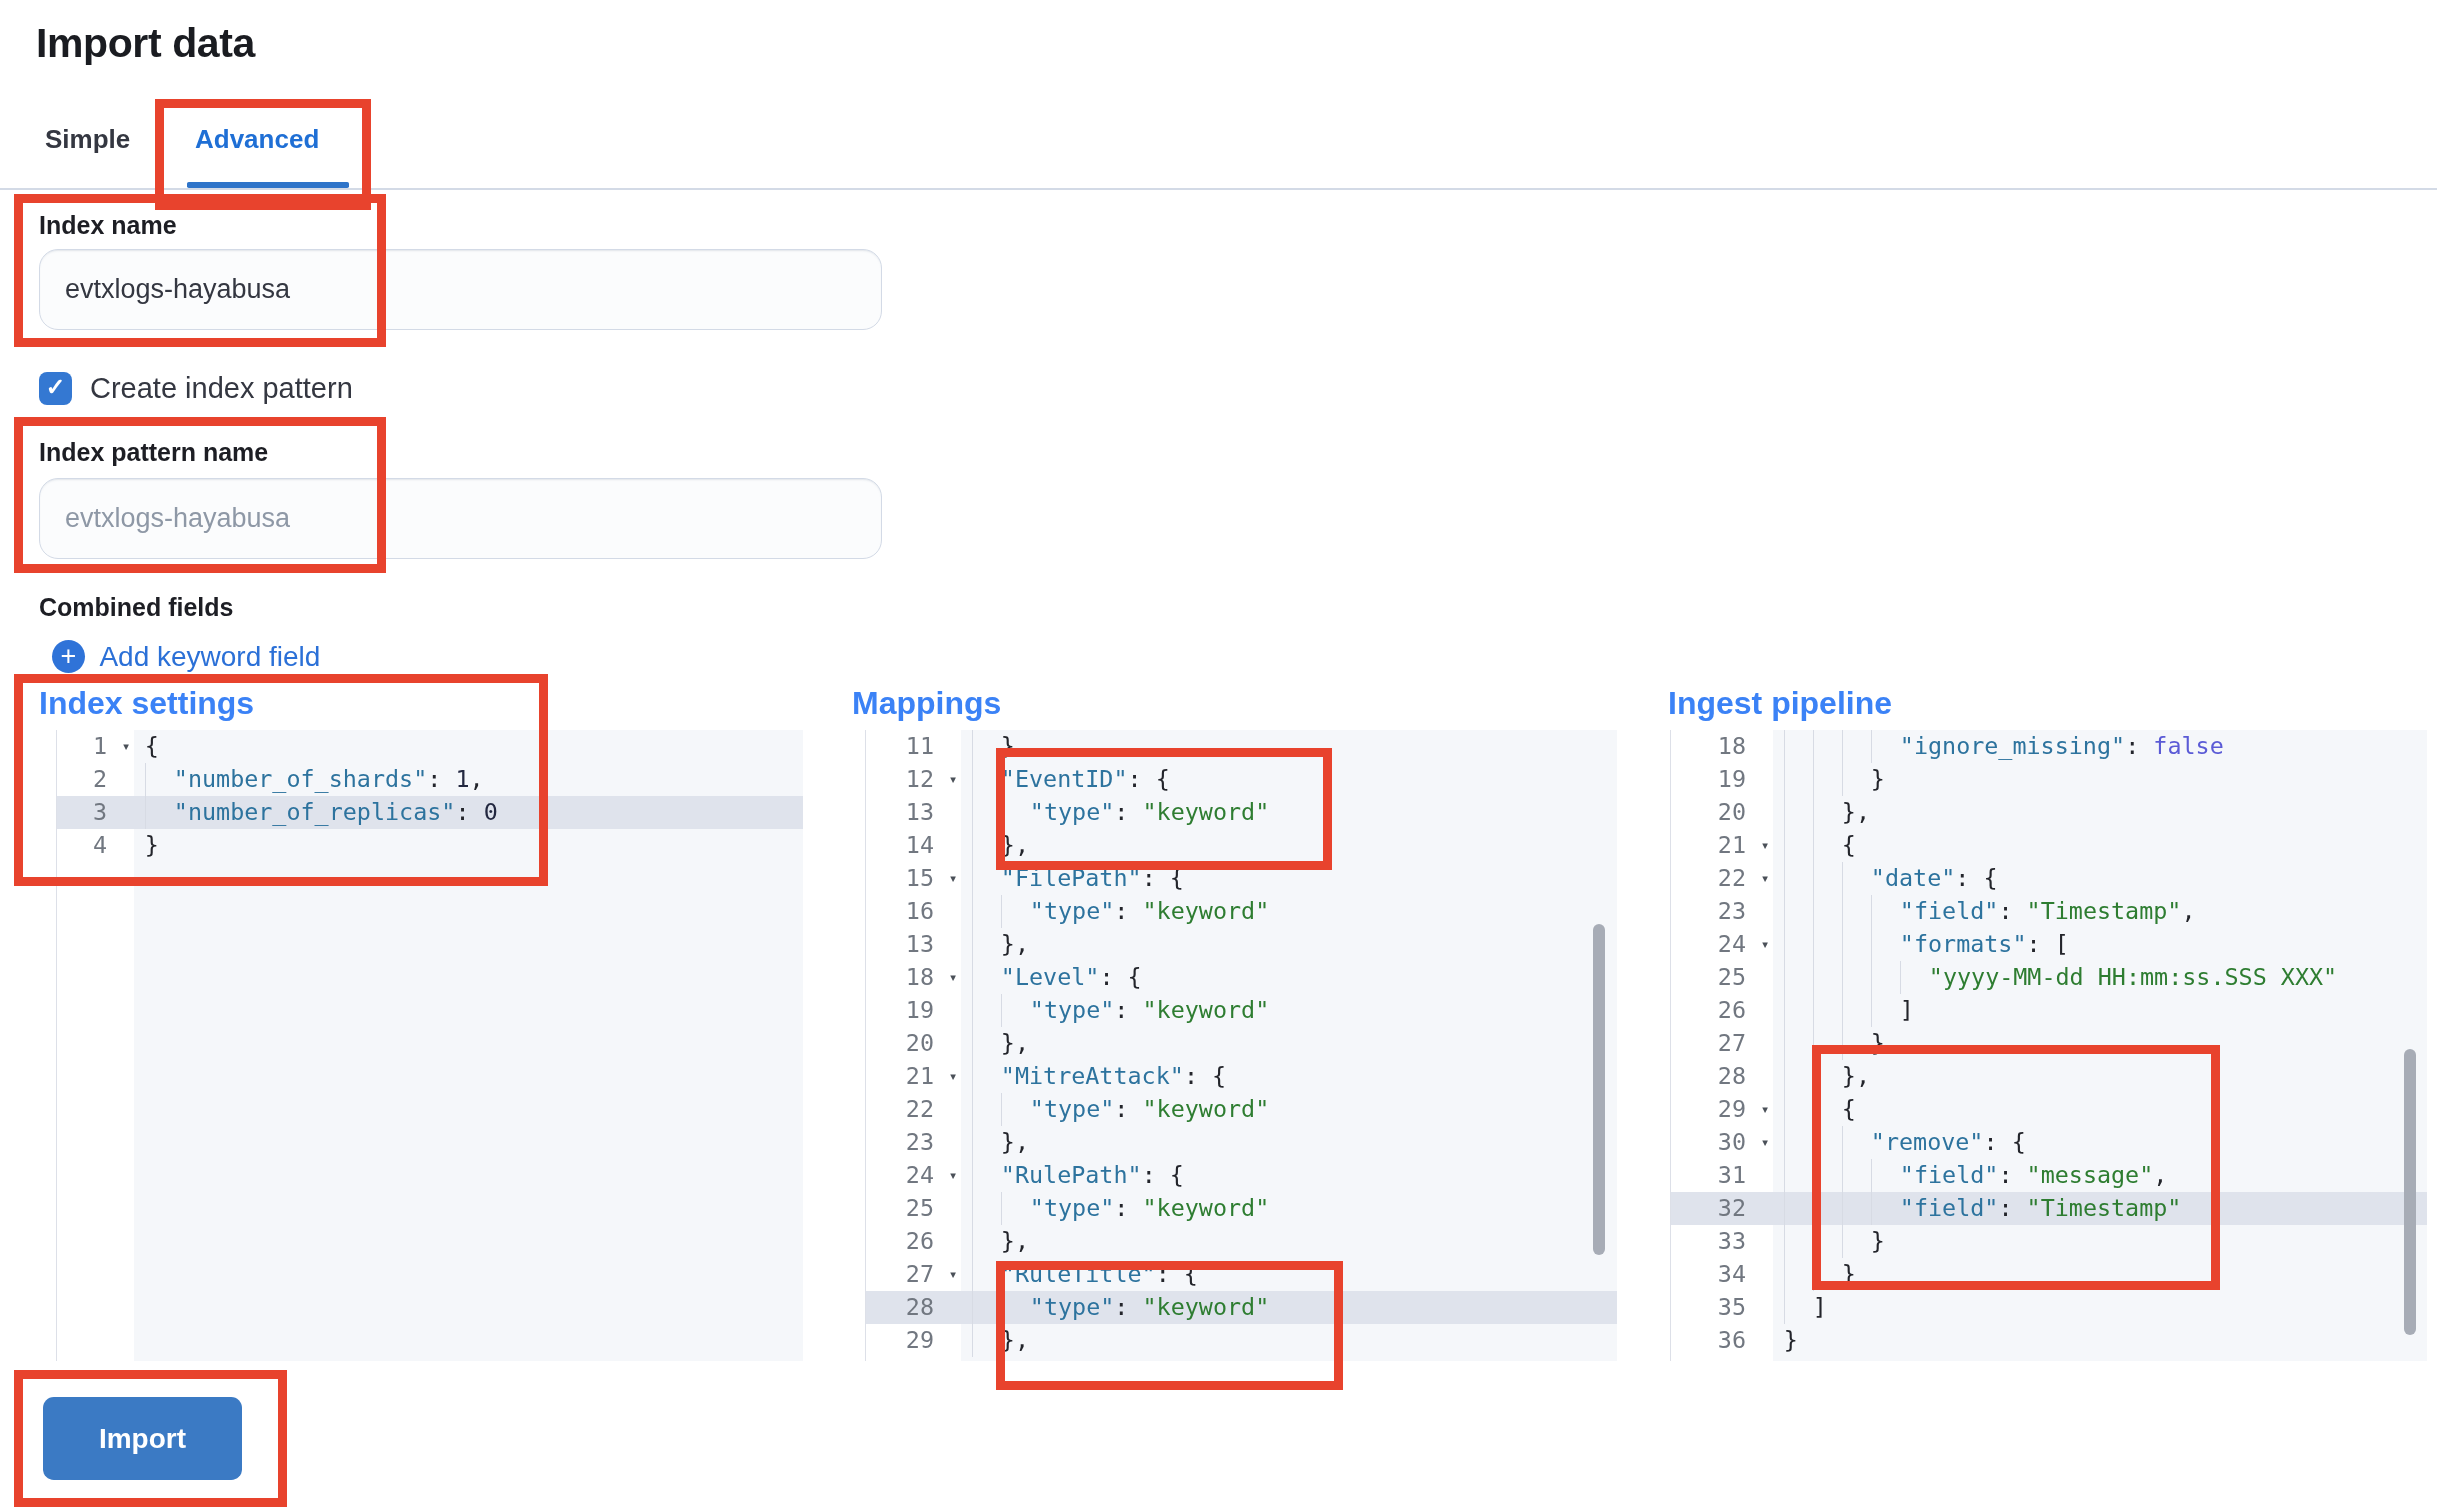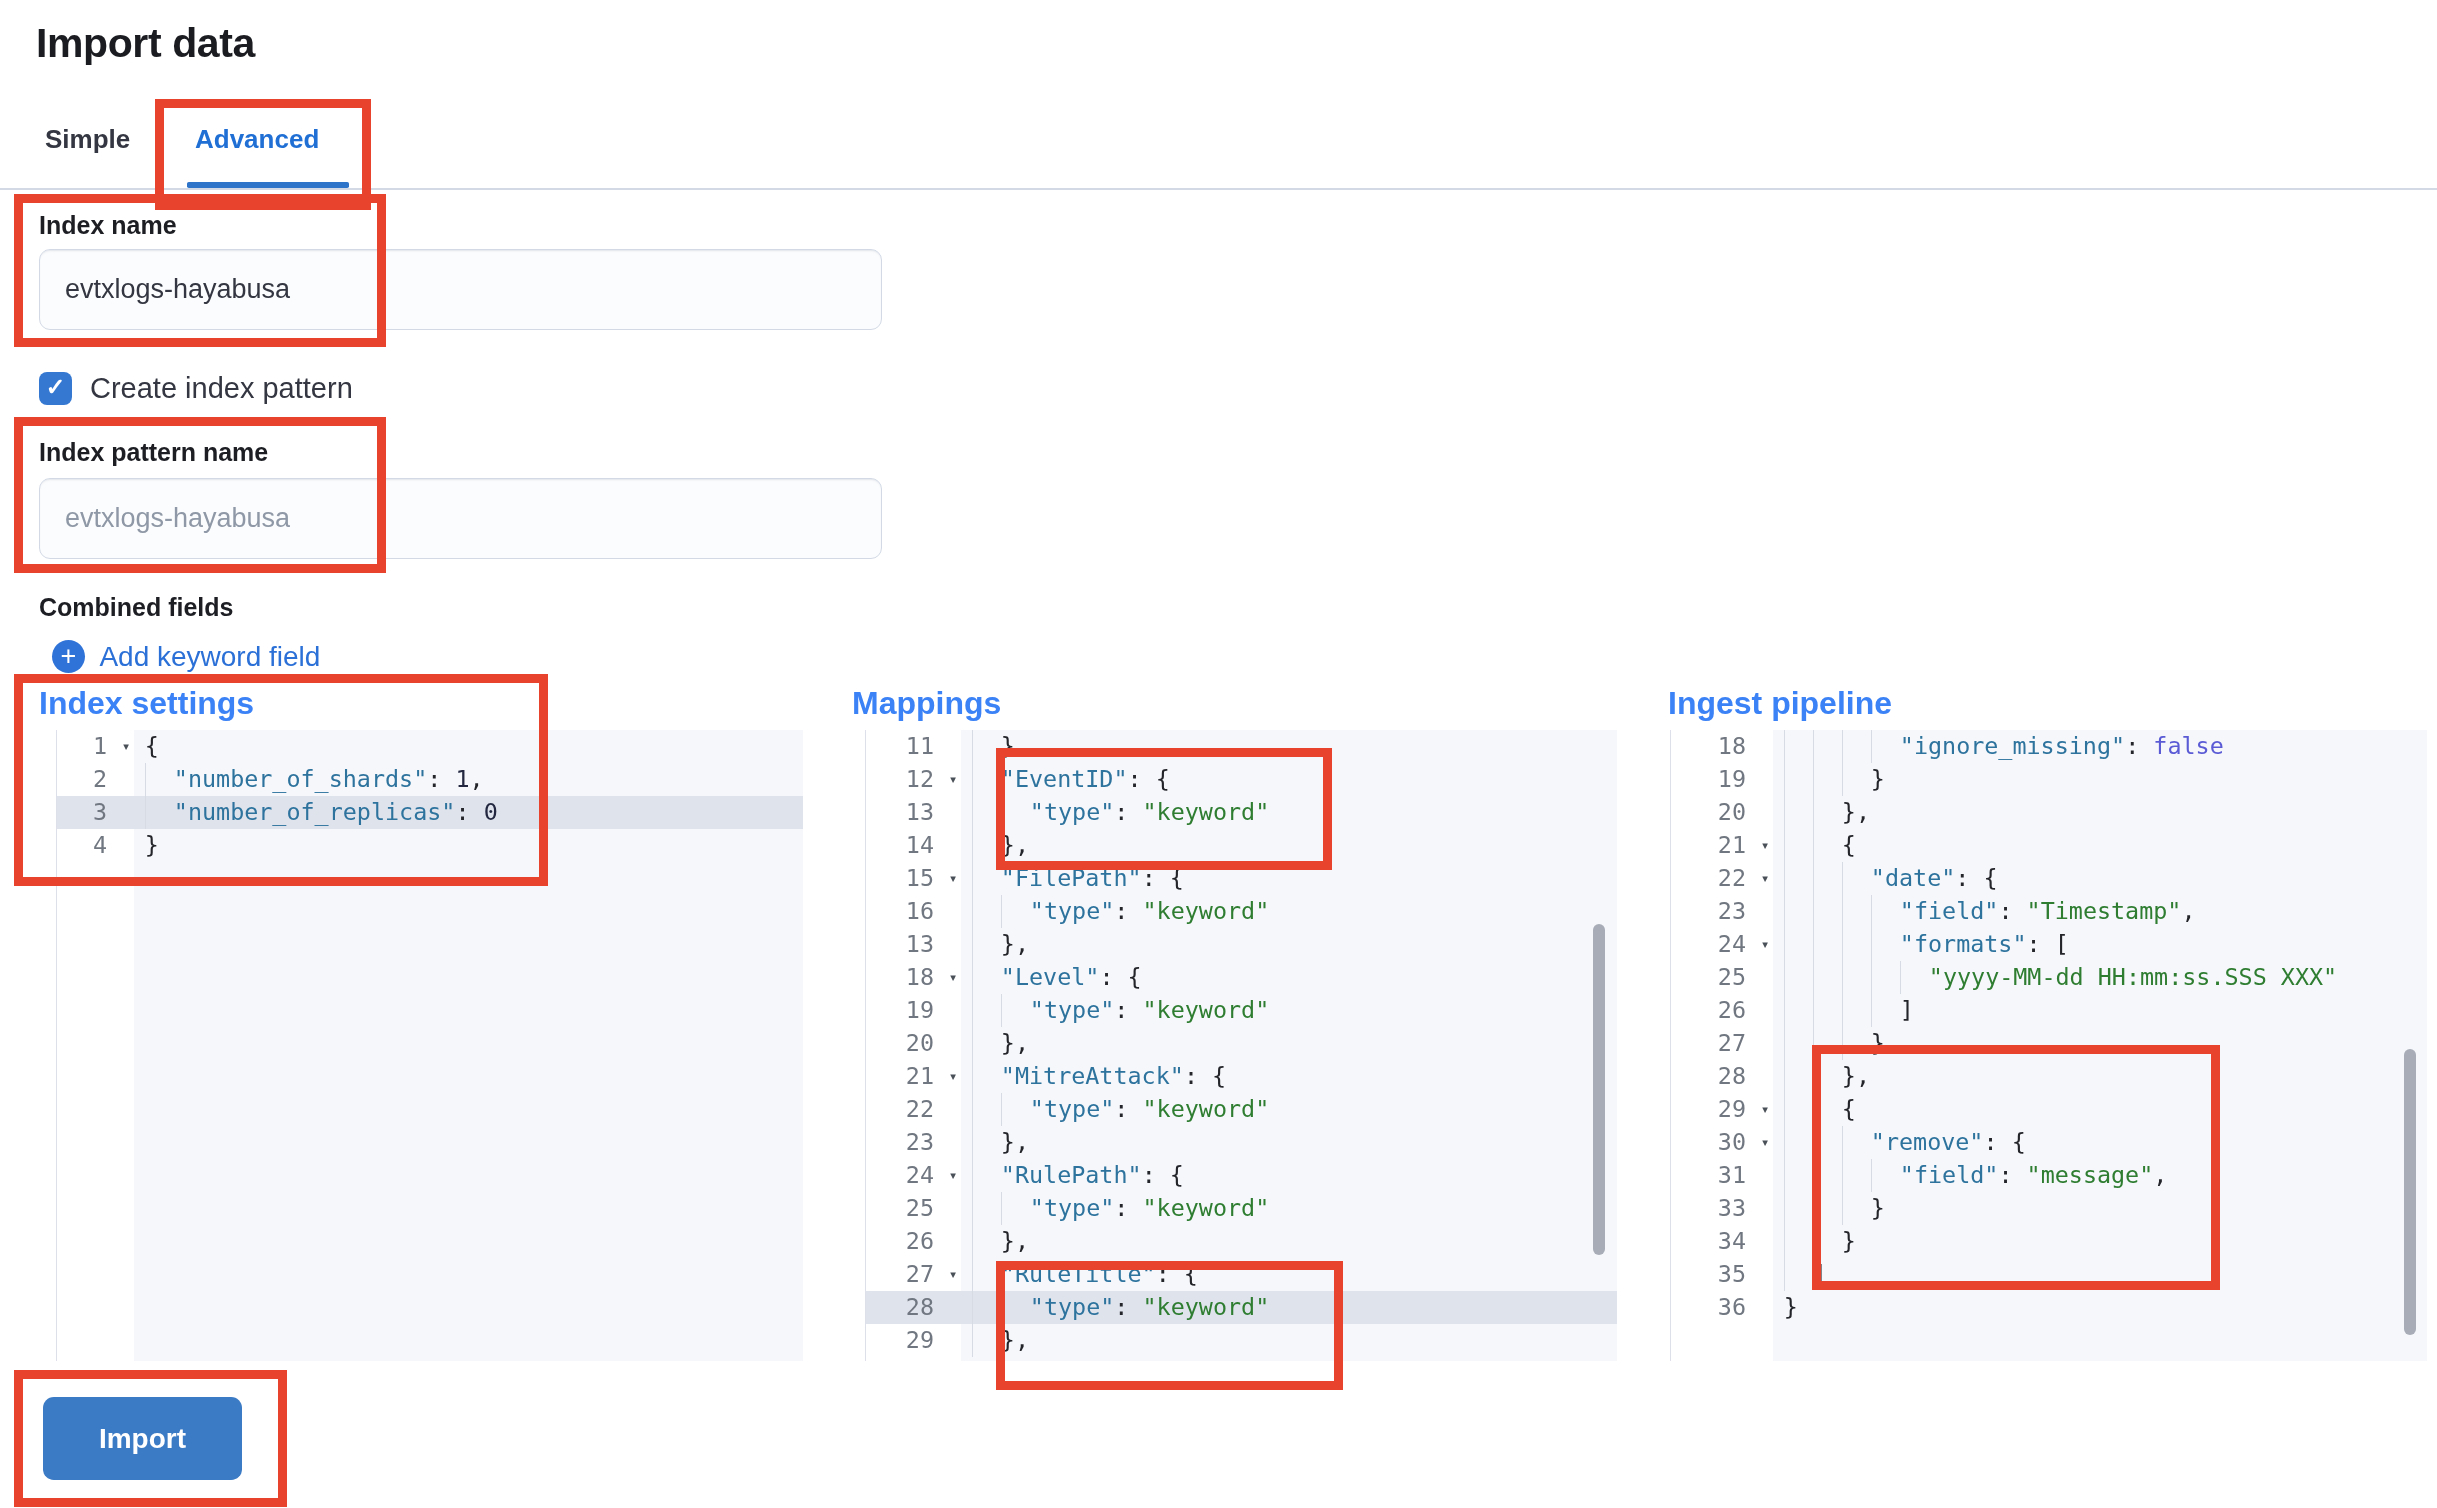--- a/index.html
+++ b/index.html
@@ -16,21 +16,21 @@
   .tabs-divider { position:absolute; left:0; top:188px; width:2438px; height:1.8px; background:#d3dae6; }
 
   
   .field-label { position:absolute; font-size:25px; font-weight:700; color:#1d1e24; }
   .lbl-index-name { left:39px; top:211px; }
   .lbl-index-pattern { left:39px; top:438px; }
   .lbl-combined { left:39px; top:593px; }
   .lbl-editor { font-size:32px; font-weight:700; color:#3b82f6; position:absolute; top:685px; }
 
   .text-input { position:absolute; left:39px; width:843px; height:81px; background:#fbfcfd;
-                border:1.8px solid #d3dae6; border-radius:11px; font-size:27px; color:#343741;
+                border:1.8px solid #d3dae6; border-radius:19px; font-size:27px; color:#343741;
                 padding:0 25px; font-family:"Liberation Sans", sans-serif; outline:none;
                 box-shadow:0 1.8px 1.8px -0.9px rgba(152,162,179,.25) inset; }
   .text-input::placeholder { color:#8e98a6; opacity:1; }
   #input-index-name { top:249px; }
   #input-index-pattern { top:478px; }
 
   .checkbox-row { position:absolute; left:39px; top:372px; display:flex; align-items:center; }
   .checkbox { width:33px; height:33px; background:#3478d2; border-radius:8px; display:flex;
               align-items:center; justify-content:center; cursor:pointer; }
   .checkbox .check { color:#fff; font-size:23.4px; font-weight:700; line-height:1; transform:translateY(-0.9px); }
@@ -264,20 +264,24 @@
         <div class="ed-content"><span class="ind"></span><span class="ind"></span><span class="tk-plain">{</span></div>
       </div>
       <div class="ed-row">
         <div class="ed-gutter"><span>30</span><span class="fold">▾</span></div>
         <div class="ed-content"><span class="ind"></span><span class="ind"></span><span class="ind"></span><span class="tk-key">"remove"</span><span class="tk-plain">: {</span></div>
       </div>
       <div class="ed-row">
         <div class="ed-gutter"><span>31</span></div>
         <div class="ed-content"><span class="ind"></span><span class="ind"></span><span class="ind"></span><span class="ind"></span><span class="tk-key">"field"</span><span class="tk-plain">: </span><span class="tk-str">"message"</span><span class="tk-plain">,</span></div>
       </div>
+      <div class="ed-row hl">
+        <div class="ed-gutter"><span>32</span></div>
+        <div class="ed-content"><span class="ind"></span><span class="ind"></span><span class="ind"></span><span class="ind"></span><span class="tk-key">"field"</span><span class="tk-plain">: </span><span class="tk-str">"Timestamp"</span></div>
+      </div>
       <div class="ed-row">
         <div class="ed-gutter"><span>33</span></div>
         <div class="ed-content"><span class="ind"></span><span class="ind"></span><span class="ind"></span><span class="tk-plain">}</span></div>
       </div>
       <div class="ed-row">
         <div class="ed-gutter"><span>34</span></div>
         <div class="ed-content"><span class="ind"></span><span class="ind"></span><span class="tk-plain">}</span></div>
       </div>
       <div class="ed-row">
         <div class="ed-gutter"><span>35</span></div>

